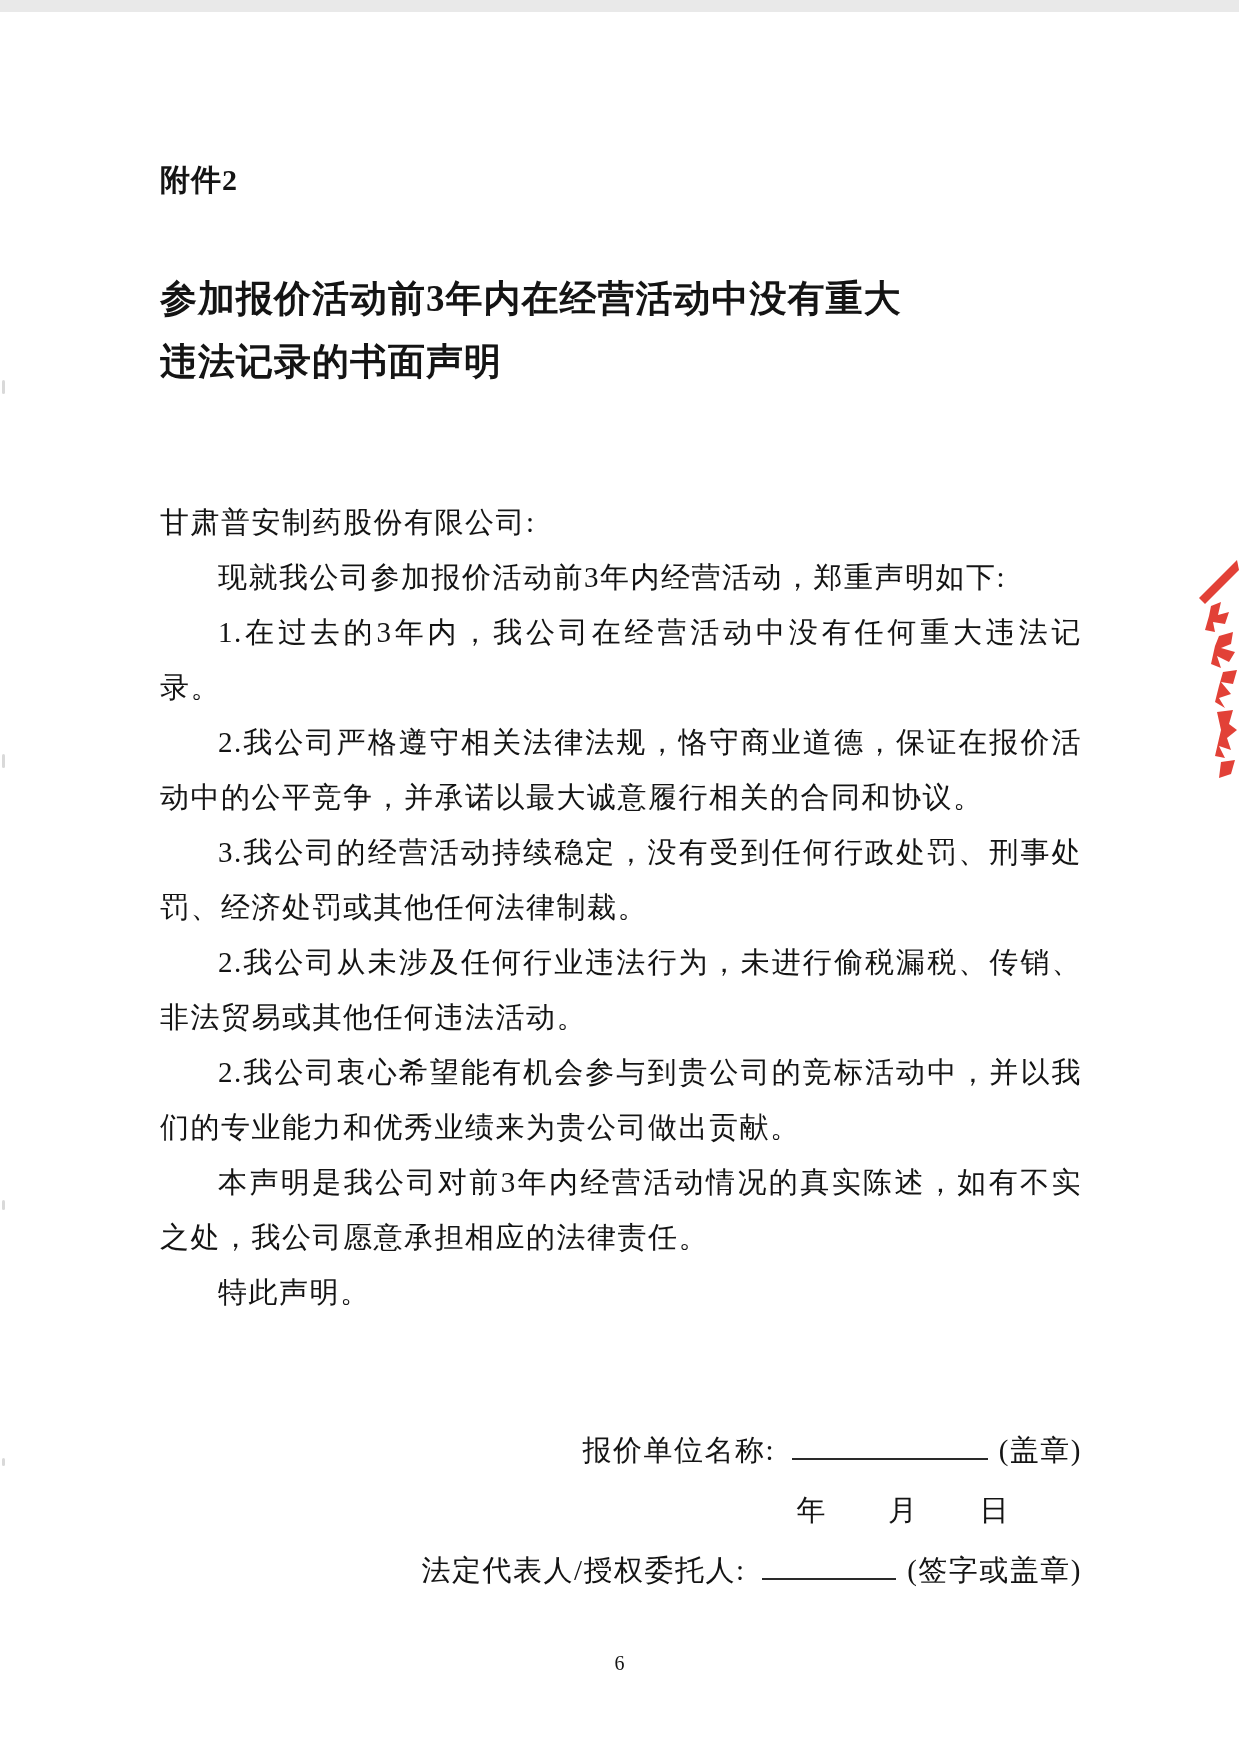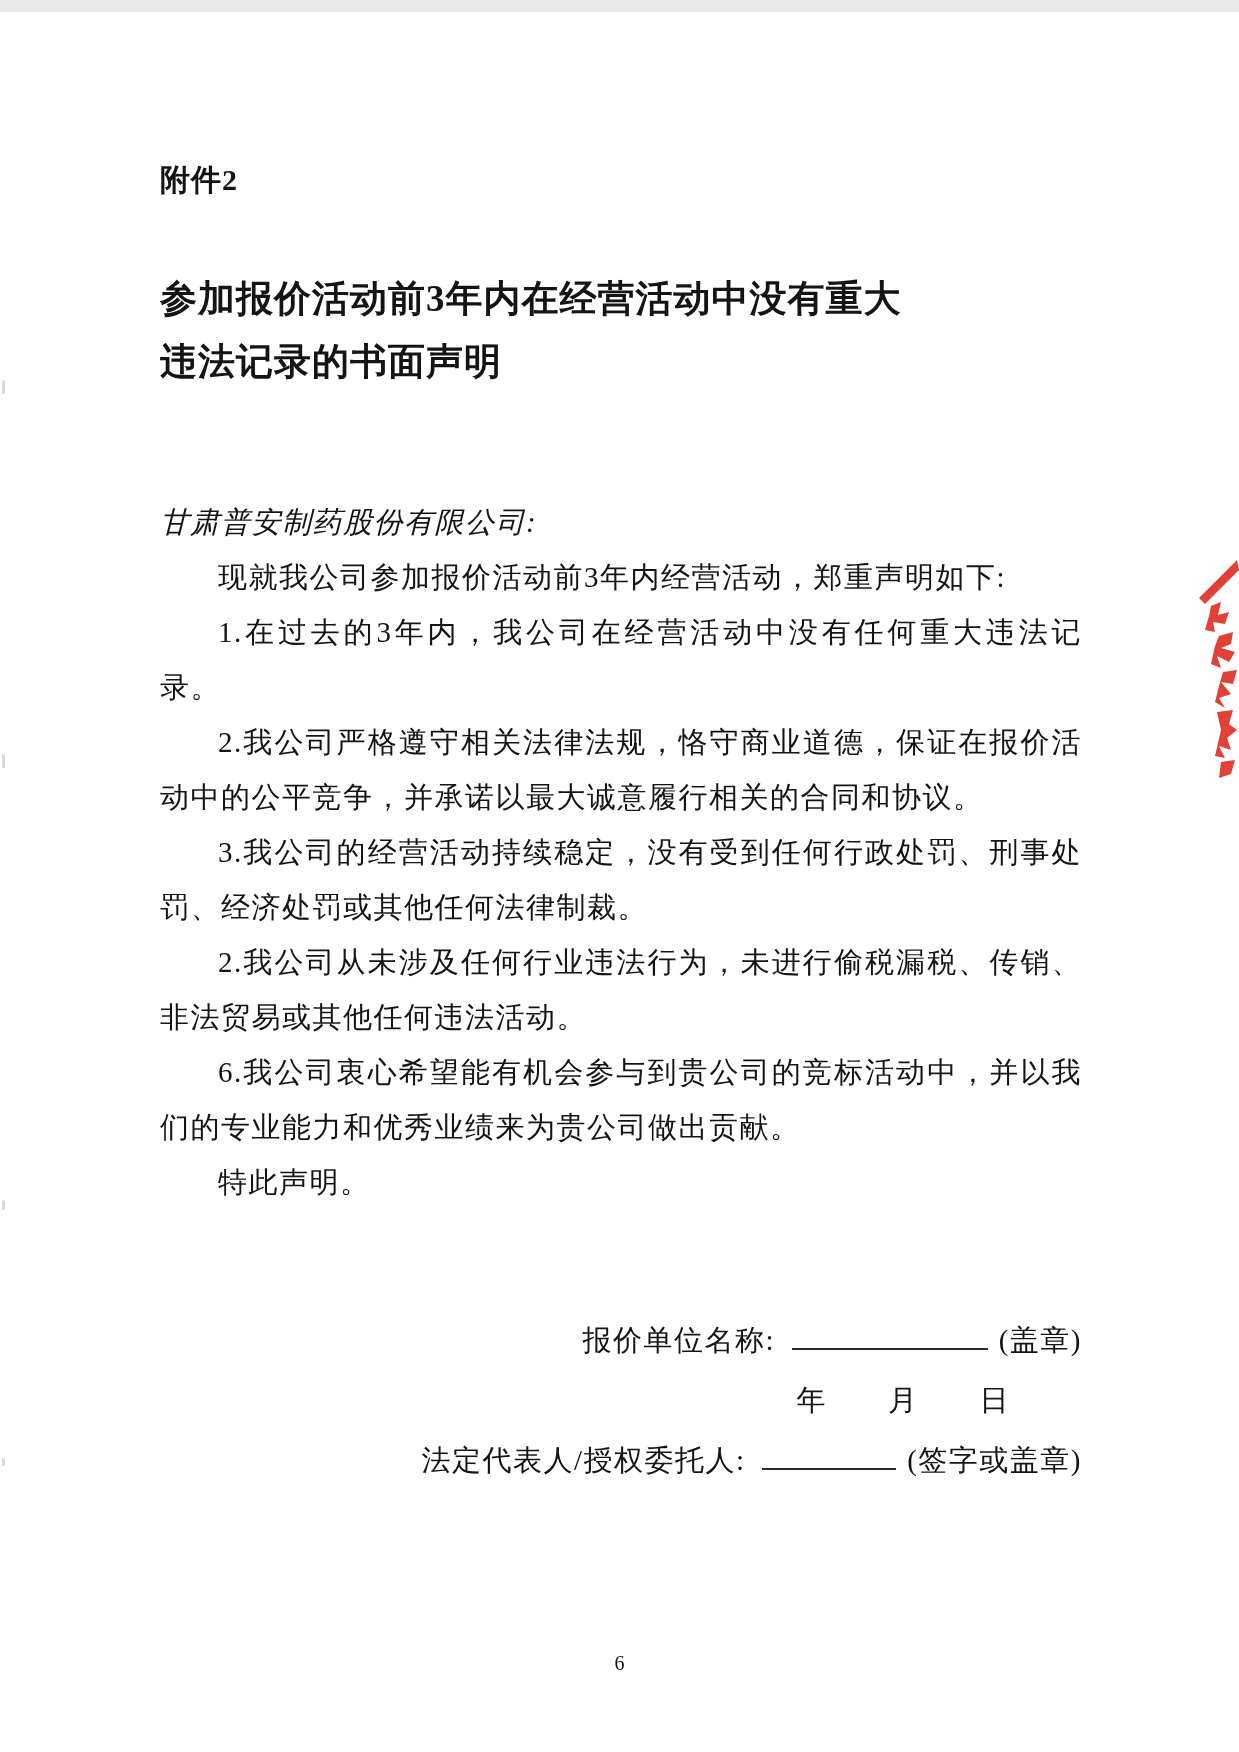--- a/index.html
+++ b/index.html
@@ -29,21 +29,21 @@
     letter-spacing: 1px;
   }
   .doc-body {
     margin-top: 102px;
     font-size: 29px;
     line-height: 55px;
     letter-spacing: 1.5px;
     text-align: justify;
   }
   .doc-body p { margin: 0; text-indent: 2em; }
-  .doc-body p.salutation { text-indent: 0; font-style: italic; }
+  .doc-body p.salutation { text-indent: 0; }
   .signature-block {
     margin-top: 100px;
     font-size: 29px;
     letter-spacing: 1.5px;
     text-align: right;
   }
   .sig-row { line-height: 60px; white-space: nowrap; }
   .sig-blank {
     display: inline-block;
     border-bottom: 2px solid #2a2a2a;
@@ -95,21 +95,22 @@
     <div>违法记录的书面声明</div>
   </div>
 
   <div class="doc-body">
     <p class="salutation">甘肃普安制药股份有限公司:</p>
     <p>现就我公司参加报价活动前3年内经营活动，郑重声明如下:</p>
     <p>1.在过去的3年内，我公司在经营活动中没有任何重大违法记录。</p>
     <p>2.我公司严格遵守相关法律法规，恪守商业道德，保证在报价活动中的公平竞争，并承诺以最大诚意履行相关的合同和协议。</p>
     <p>3.我公司的经营活动持续稳定，没有受到任何行政处罚、刑事处罚、经济处罚或其他任何法律制裁。</p>
     <p>2.我公司从未涉及任何行业违法行为，未进行偷税漏税、传销、非法贸易或其他任何违法活动。</p>
-    <p>6.我公司衷心希望能有机会参与到贵公司的竞标活动中，并以我们的专业能力和优秀业绩来为贵公司做出贡献。</p>
+    <p>2.我公司衷心希望能有机会参与到贵公司的竞标活动中，并以我们的专业能力和优秀业绩来为贵公司做出贡献。</p>
+    <p>本声明是我公司对前3年内经营活动情况的真实陈述，如有不实之处，我公司愿意承担相应的法律责任。</p>
     <p>特此声明。</p>
   </div>
 
   <div class="signature-block">
     <div class="sig-row">
       <span>报价单位名称:</span>
       <span class="sig-blank unit"></span>
       <span>(盖章)</span>
     </div>
     <div class="sig-row date-row">年　　月　　日</div>

